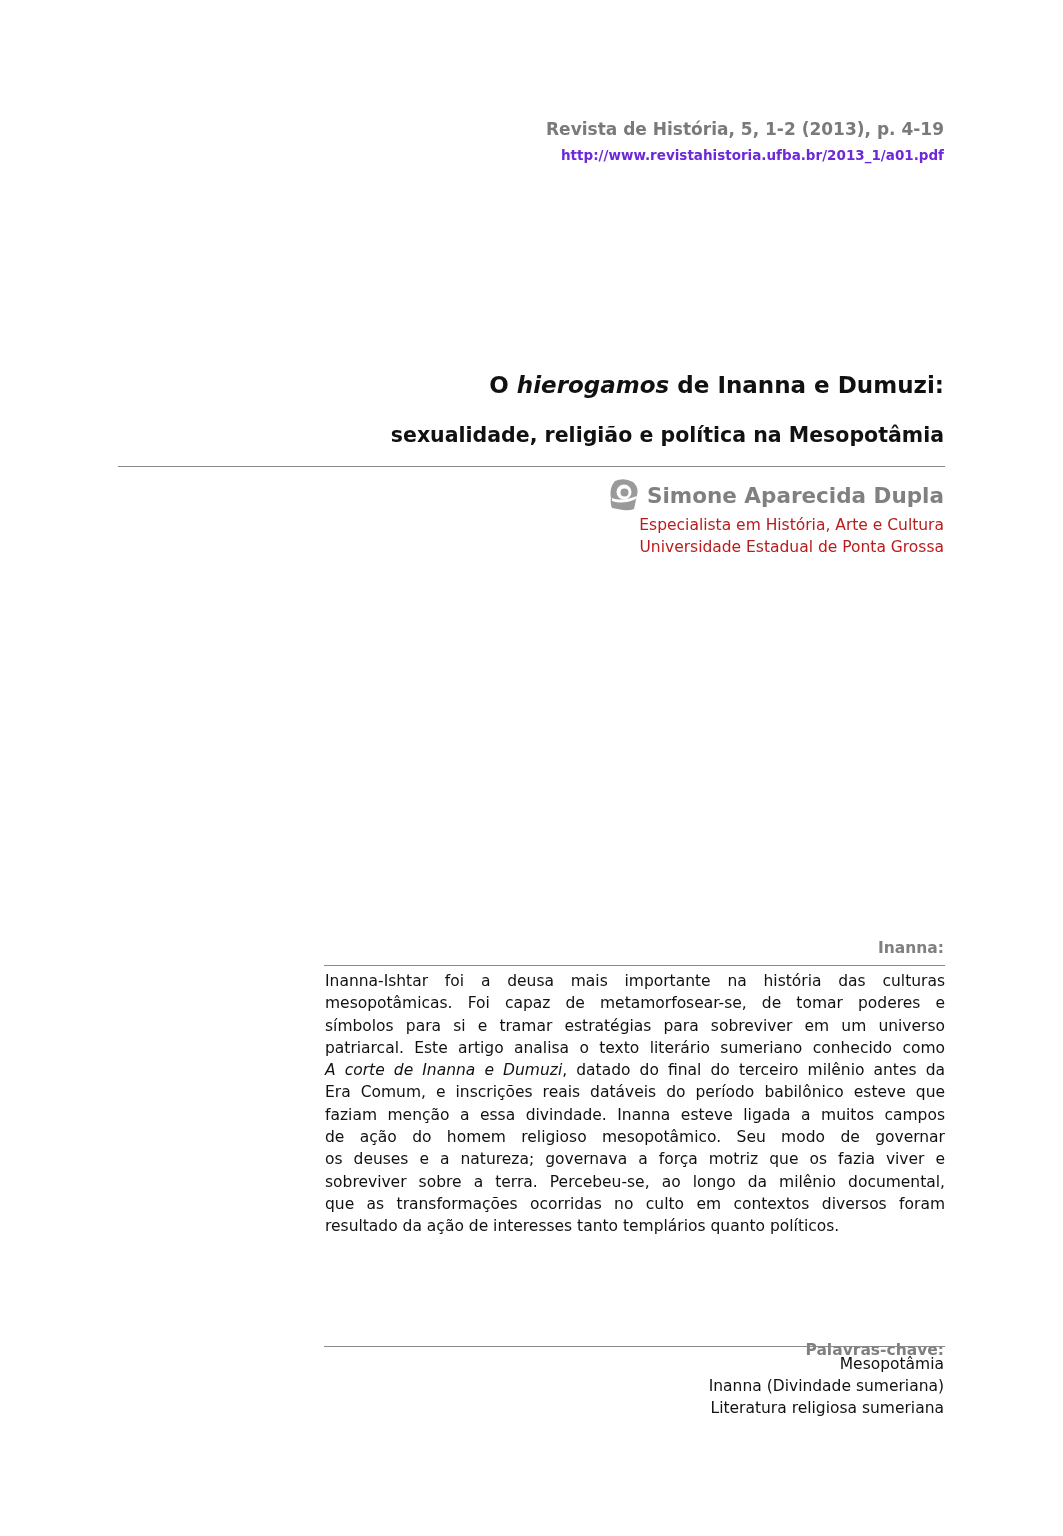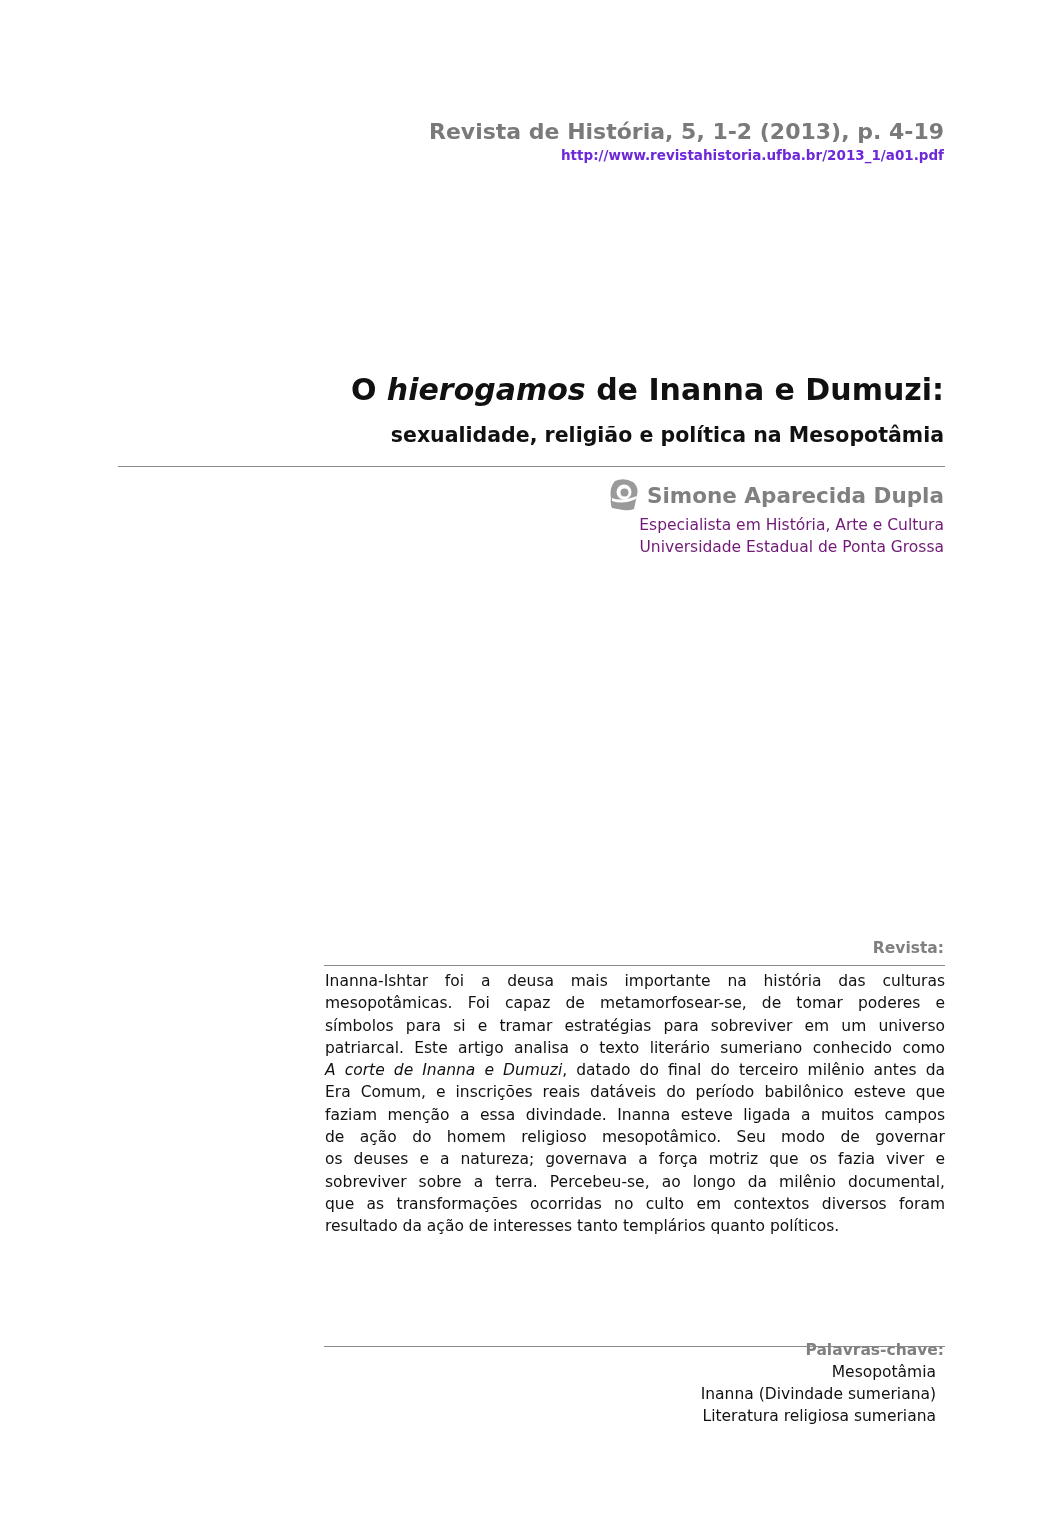--- a/index.html
+++ b/index.html
@@ -5,51 +5,51 @@
     html, body { margin: 0; padding: 0; background: #ffffff; }
     body {
       width: 1063px; height: 1536px; position: relative; overflow: hidden;
       font-family: "DejaVu Sans", "Liberation Sans", sans-serif;
       color: #000;
     }
     .abs { position: absolute; }
 
     .journal-citation {
       right: 119px; top: 119px;
-      font-size: 22px; font-weight: bold; color: #7a7a7a;
+      font-size: 17px; font-weight: bold; color: #7a7a7a;
       white-space: nowrap;
     }
     .journal-url {
       right: 119px; top: 147px;
       font-size: 13.5px; font-weight: bold; color: #6d28d9;
       white-space: nowrap;
     }
 
     .title {
       right: 119px; top: 372px;
-      font-size: 30px; font-weight: bold; white-space: nowrap; color: #111;
+      font-size: 23px; font-weight: bold; white-space: nowrap; color: #111;
     }
     .title em { font-style: italic; }
     .subtitle {
       right: 119px; top: 423px;
       font-size: 20.5px; font-weight: bold; white-space: nowrap; color: #111;
     }
     .rule-title {
       left: 118px; width: 827px; top: 466px; height: 1px; background: #8a8a8a;
     }
 
     .author-row {
       right: 119px; top: 478px;
       display: flex; align-items: center; gap: 8px; white-space: nowrap;
     }
     .author-icon { width: 30px; height: 34px; display: inline-block; }
     .author-name { font-size: 21.5px; font-weight: bold; color: #808080; }
 
     .affil {
-      right: 119px; font-size: 15.5px; color: #701a75; white-space: nowrap;
+      right: 119px; font-size: 15.5px; color: #b91c1c; white-space: nowrap;
     }
     .affil-1 { top: 516px; }
     .affil-2 { top: 538px; }
 
     .section-heading {
       right: 119px; font-size: 15.5px; font-weight: bold; color: #808080; white-space: nowrap;
     }
     .resumo-heading { top: 939px; }
     .rule-resumo { left: 324px; width: 621px; top: 965px; height: 1px; background: #8a8a8a; }
 
@@ -59,21 +59,21 @@
       text-align: justify; margin: 0;
     }
     .abstract .line { display: block; text-align: justify; text-align-last: justify; height: 22.3px; white-space: nowrap; }
     .abstract .line.last { text-align-last: left; }
     .abstract em { font-style: italic; }
 
     .kw-heading { top: 1321px; margin-top: 20px; }
     .rule-kw { left: 324px; width: 621px; top: 1346px; height: 1px; background: #8a8a8a; }
     .keywords {
       right: 119px; top: 1353px; text-align: right;
-      font-size: 15.5px; line-height: 22px; color: #111; margin: 8px; padding: 0; list-style: none;
+      font-size: 15.5px; line-height: 22px; color: #111; margin: 0; padding: 0; list-style: none;
     }
     .keywords li { white-space: nowrap; }
   </style>
 </head>
 <body>
 
 <div class="abs journal-citation">Revista de História, 5, 1-2 (2013), p. 4-19</div>
 <div class="abs journal-url">http://www.revistahistoria.ufba.br/2013_1/a01.pdf</div>
 
 <div class="abs title"><span>O </span><em>hierogamos</em><span> de Inanna e Dumuzi:</span></div>
@@ -87,21 +87,21 @@
       <circle cx="15" cy="14" r="7.5" fill="#ffffff"></circle>
       <circle cx="15.5" cy="14.5" r="4" fill="#9a9a9a"></circle>
       <path d="M3 20 Q12 24 28 18 L27 21 Q14 27 3 23 Z" fill="#ffffff"></path>
     </svg>
   </span>
   <span class="author-name">Simone Aparecida Dupla</span>
 </div>
 <div class="abs affil affil-1">Especialista em História, Arte e Cultura</div>
 <div class="abs affil affil-2">Universidade Estadual de Ponta Grossa</div>
 
-<div class="abs section-heading resumo-heading">Revista:</div>
+<div class="abs section-heading resumo-heading">Inanna:</div>
 <div class="abs rule-resumo"></div>
 <div class="abs abstract">
   <span class="line">Inanna-Ishtar foi a deusa mais importante na história das culturas</span>
   <span class="line">mesopotâmicas. Foi capaz de metamorfosear-se, de tomar poderes e</span>
   <span class="line">símbolos para si e tramar estratégias para sobreviver em um universo</span>
   <span class="line">patriarcal. Este artigo analisa o texto literário sumeriano conhecido como</span>
   <span class="line"><em>A corte de Inanna e Dumuzi</em><span>, datado do final do terceiro milênio antes da</span></span>
   <span class="line">Era Comum, e inscrições reais datáveis do período babilônico esteve que</span>
   <span class="line">faziam menção a essa divindade. Inanna esteve ligada a muitos campos</span>
   <span class="line">de ação do homem religioso mesopotâmico. Seu modo de governar</span>

